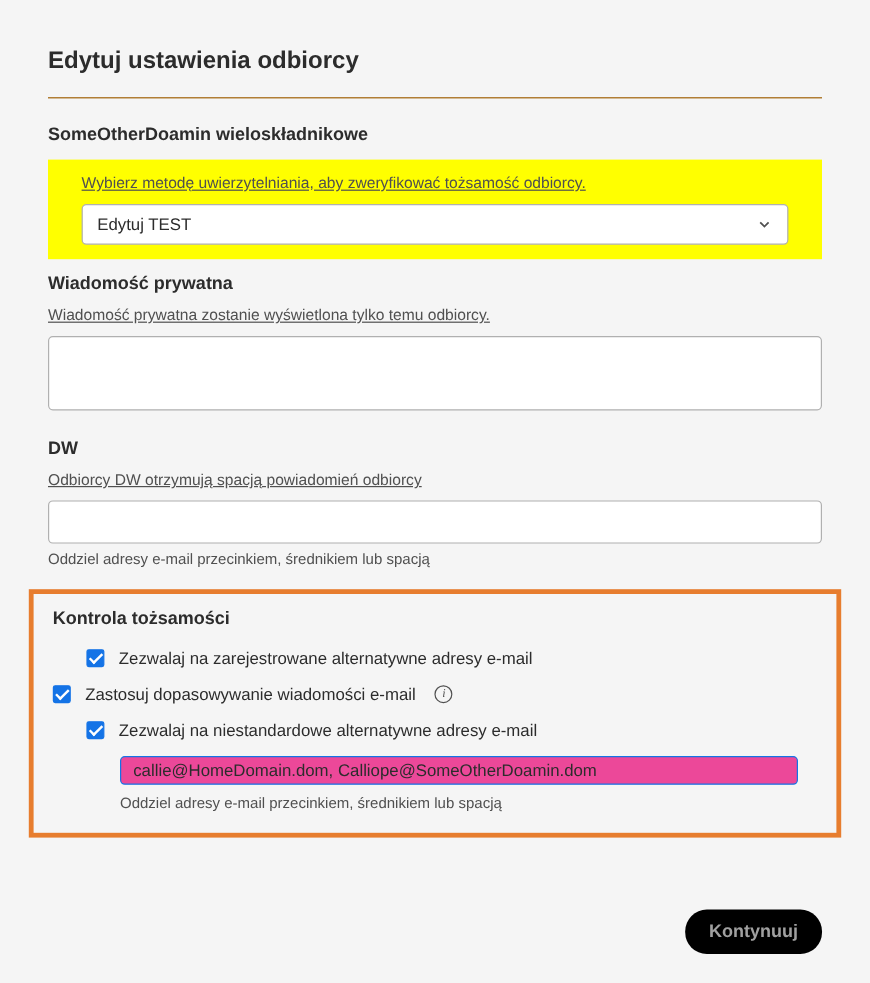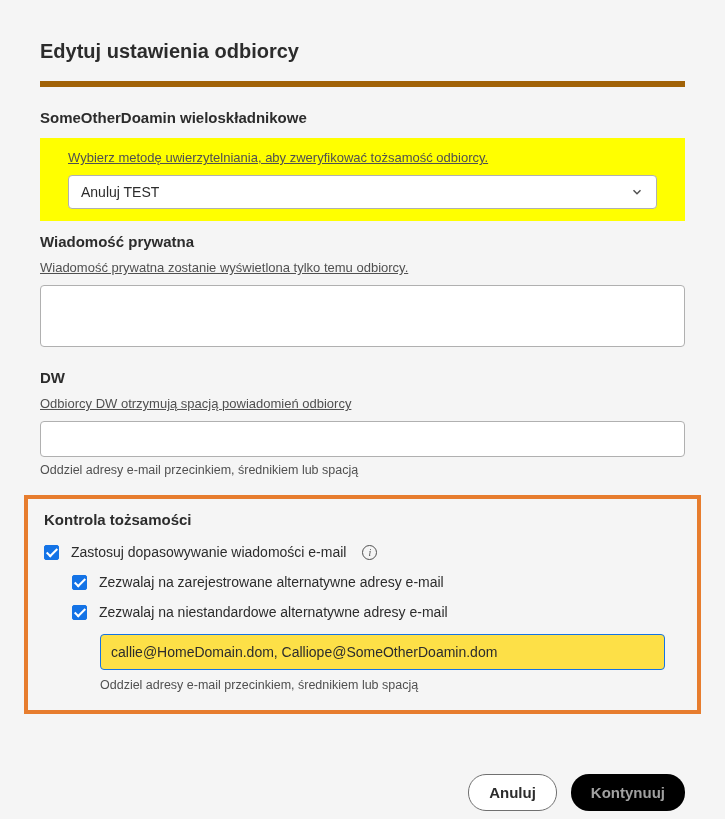--- a/index.html
+++ b/index.html
@@ -15,21 +15,21 @@
       color: #2c2c2c;
     }
     .container {
       padding: 40px 40px 20px 40px;
     }
     .title {
       font-size: 20px;
       font-weight: 700;
       color: #2c2c2c;
       padding-bottom: 18px;
-      border-bottom: 6px solid #a16207;
+      border-bottom: 1px solid #a16207;
       margin-bottom: 22px;
     }
     .section-heading {
       font-size: 15px;
       font-weight: 700;
       color: #2c2c2c;
       margin-bottom: 10px;
     }
     .highlight-yellow {
       background: #ffff00;
@@ -144,24 +144,24 @@
       color: #505050;
       font-style: italic;
       font-family: Georgia, serif;
       margin-left: 4px;
     }
     .sub-input-wrap {
       margin-left: 56px;
     }
     .sub-input {
       width: 100%;
-      height: 36px;
+      height: 24px;
       border: 1.5px solid #1473e6;
       border-radius: 4px;
-      background: #fde047;
+      background: #ec4899;
       padding: 0 10px;
       font-size: 14px;
       color: #2c2c2c;
     }
     .sub-hint {
       font-size: 12.5px;
       color: #505050;
       margin-top: 8px;
       margin-left: 56px;
     }
@@ -200,21 +200,21 @@
   <div class="title">Edytuj ustawienia odbiorcy</div>
 
   <div class="section">
     <div class="section-heading">SomeOtherDoamin wieloskładnikowe</div>
   </div>
 
   <div class="highlight-yellow">
     <div class="yellow-inner">
       <div class="hint-text">Wybierz metodę uwierzytelniania, aby zweryfikować tożsamość odbiorcy.</div>
       <div class="dropdown">
-        <span>Anuluj TEST</span>
+        <span>Edytuj TEST</span>
         <svg class="chevron-down" viewBox="0 0 24 24" fill="none" stroke="currentColor" stroke-width="2.5">
           <polyline points="6 9 12 15 18 9"></polyline>
         </svg>
       </div>
     </div>
   </div>
 
   <div class="section">
     <div class="section-heading">Wiadomość prywatna</div>
     <div class="hint-text">Wiadomość prywatna zostanie wyświetlona tylko temu odbiorcy.</div>
@@ -224,39 +224,38 @@
   <div class="section">
     <div class="section-heading">DW</div>
     <div class="hint-text">Odbiorcy DW otrzymują spacją powiadomień odbiorcy</div>
     <input type="text" class="input-box" value="" style="">
     <div class="hint-text-small">Oddziel adresy e-mail przecinkiem, średnikiem lub spacją</div>
   </div>
 
   <div class="orange-frame">
     <div class="section-heading" style="margin-bottom:16px;">Kontrola tożsamości</div>
 
+    <div class="checkbox-row indent">
+      <input type="checkbox" class="checkbox" checked="" style="">
+      <span class="checkbox-label">Zezwalaj na zarejestrowane alternatywne adresy e-mail</span>
+    </div>
+
     <div class="checkbox-row">
       <input type="checkbox" class="checkbox" checked="" style="">
       <span class="checkbox-label">Zastosuj dopasowywanie wiadomości e-mail</span>
       <span class="info-icon">i</span>
     </div>
 
     <div class="checkbox-row indent">
       <input type="checkbox" class="checkbox" checked="" style="">
-      <span class="checkbox-label">Zezwalaj na zarejestrowane alternatywne adresy e-mail</span>
-    </div>
-
-    <div class="checkbox-row indent">
-      <input type="checkbox" class="checkbox" checked="" style="">
       <span class="checkbox-label">Zezwalaj na niestandardowe alternatywne adresy e-mail</span>
     </div>
 
     <div class="sub-input-wrap">
       <input type="text" class="sub-input" value="callie@HomeDomain.dom, Calliope@SomeOtherDoamin.dom" style="">
     </div>
     <div class="sub-hint">Oddziel adresy e-mail przecinkiem, średnikiem lub spacją</div>
   </div>
 
   <div class="footer">
-    <button class="btn-secondary">Anuluj</button>
     <button class="btn-primary-disabled">Kontynuuj</button>
   </div>
 </div>
 
 </body></html>

